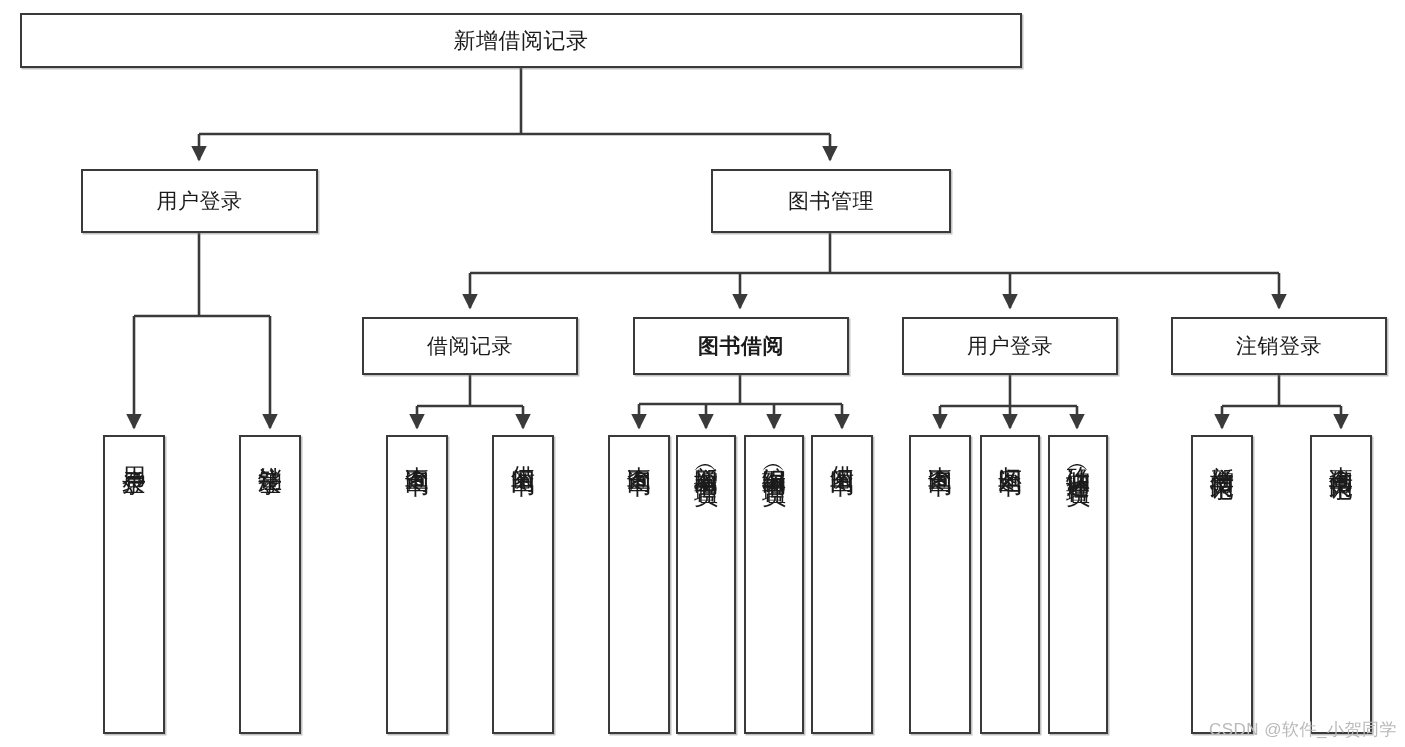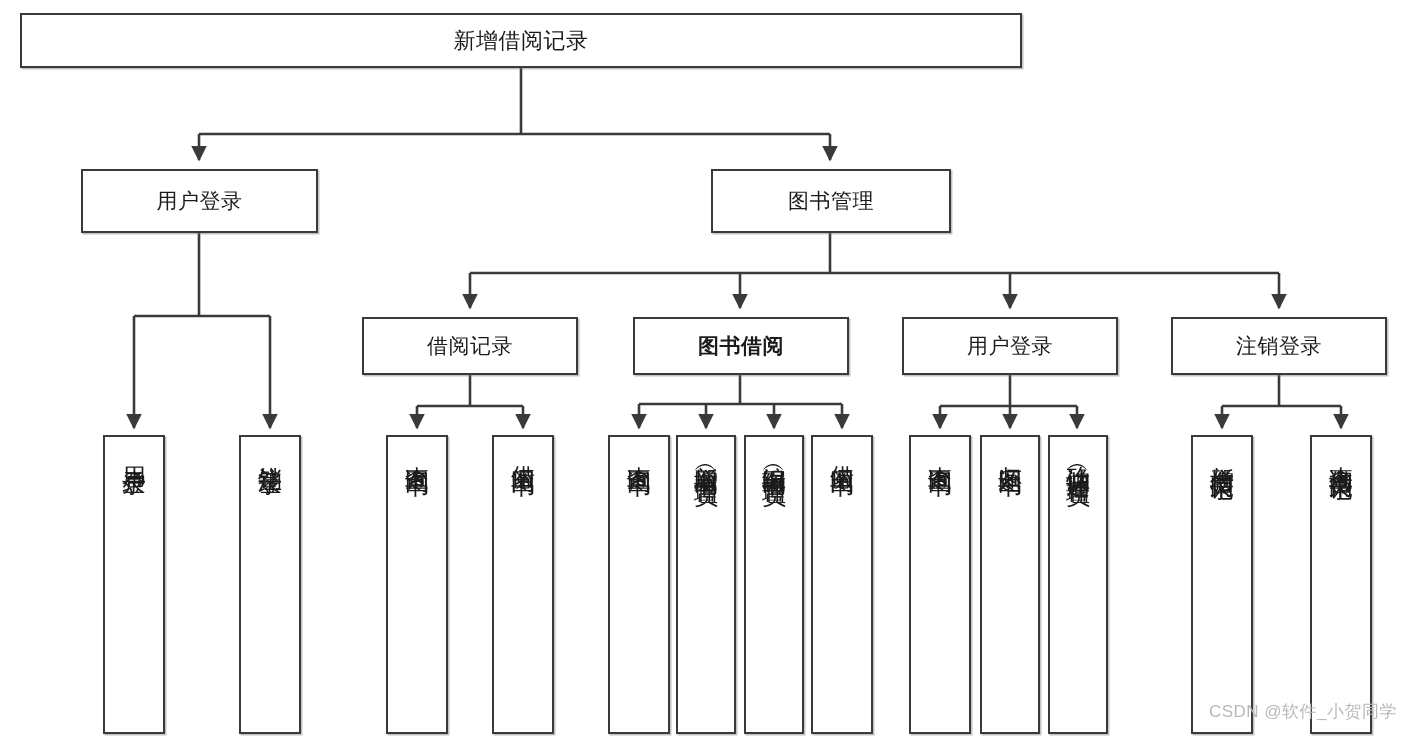--- a/index.html
+++ b/index.html
@@ -54,21 +54,21 @@
   .node.vert .label {
     writing-mode: vertical-rl;
     text-orientation: upright;
     font-size: 24px;
     letter-spacing: 2.5px;
     line-height: 1.0;
   }
   .watermark {
     position: absolute;
     right: 8px;
-    bottom: 24px;
+    bottom: 6px;
     font-size: 17px;
     color: #b9b9b9;
     letter-spacing: 0.5px;
     white-space: nowrap;
     user-select: none;
   }
 </style>
 </head>
 <body>
 

